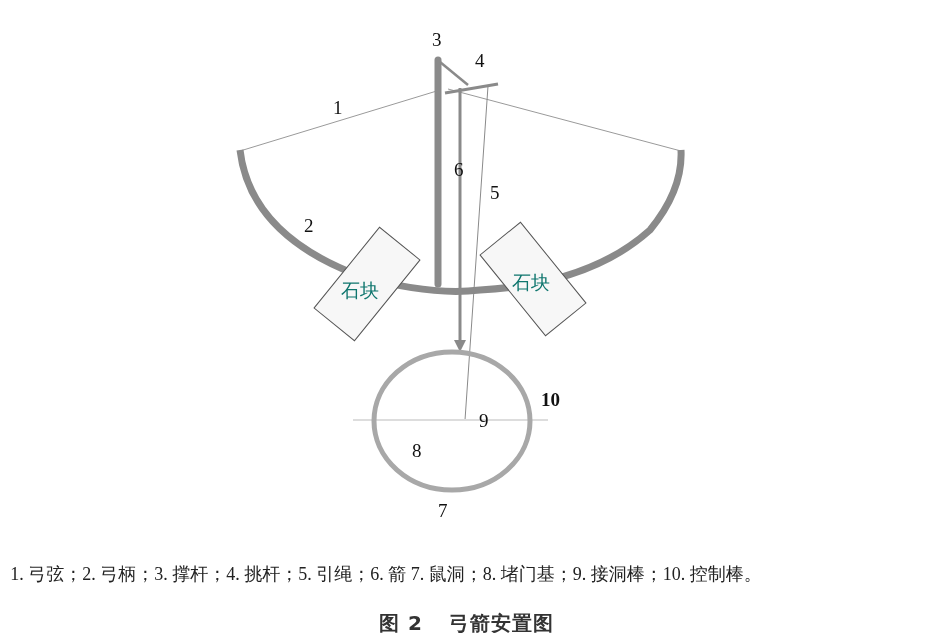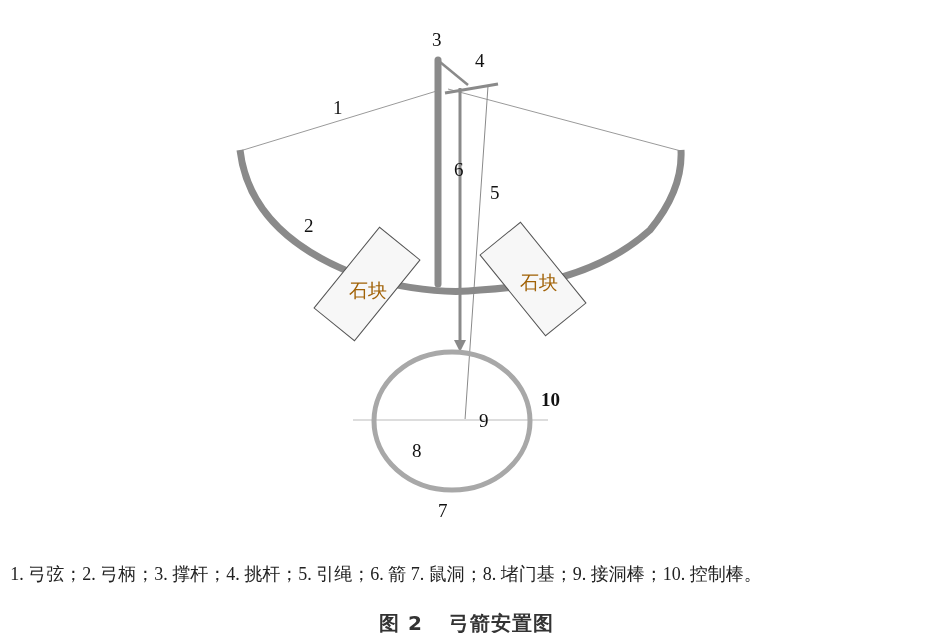--- a/index.html
+++ b/index.html
@@ -1,19 +1,19 @@
 <!DOCTYPE html>
 <html><head>
   <meta charset="utf-8">
   <style>
     html, body { margin: 0; padding: 0; background: #ffffff; }
     body { width: 933px; height: 642px; position: relative; overflow: hidden; font-family: "Liberation Serif", "DejaVu Serif", serif; }
     #diagram { position: absolute; left: 0; top: 0; width: 933px; height: 540px; }
     .lbl { position: absolute; font-size: 19px; color: #111; font-family: "Liberation Serif", "DejaVu Serif", serif; line-height: 1; }
-    .stone-text { font-family: Liberation Serif, serif; font-size: 19px; color: #a16207; margin-left: 8px; }
+    .stone-text { font-family: Liberation Serif, serif; font-size: 19px; color: #0f766e; }
     #legend { position: absolute; left: 0; top: 562px; width: 772px; text-align: center; font-size: 18px; color: #222; font-family: "Liberation Serif", "DejaVu Serif", serif; }
     #caption { position: absolute; left: 0; top: 610px; width: 933px; text-align: center; font-size: 20px; font-weight: bold; color: #333; font-family: "DejaVu Sans", "Liberation Sans", sans-serif; letter-spacing: 1px; }
     #caption .num { margin-right: 26px; }
   </style>
 </head>
 <body>
 
 <div id="diagram">
   <svg width="933" height="540" viewBox="0 0 933 540">
 

